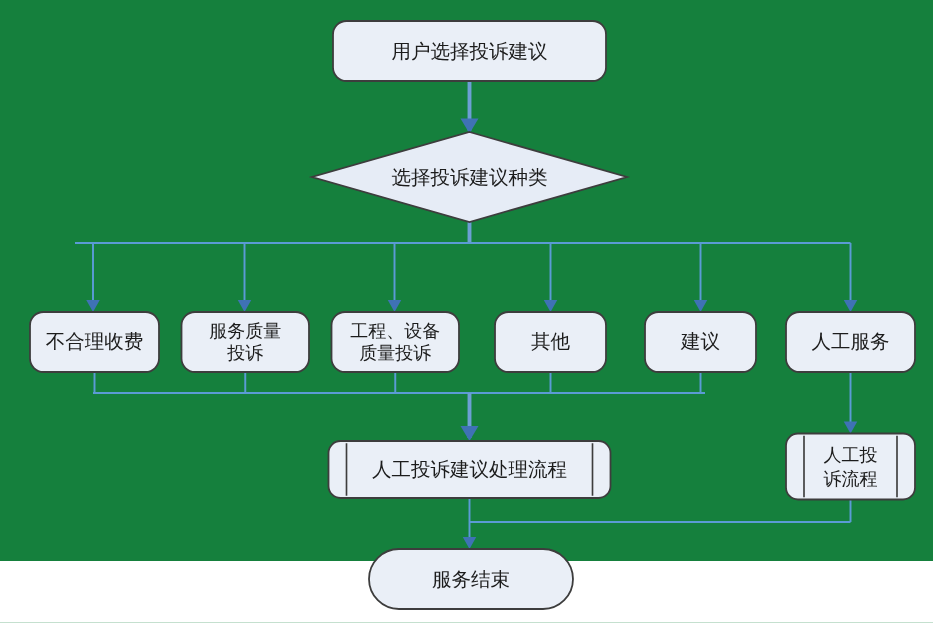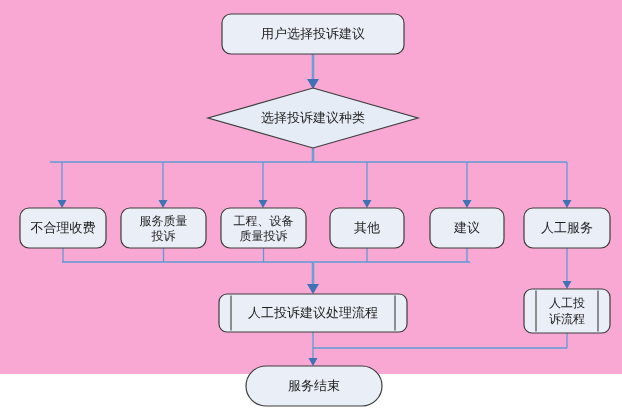--- a/index.html
+++ b/index.html
@@ -11,21 +11,21 @@
   body {
     width: 622px;
     height: 415px;
     font-family: "Liberation Sans", "DejaVu Sans", sans-serif;
     overflow: hidden;
   }
   #flow-root {
     position: relative;
     width: 622px;
     height: 374px;
-    background: #f9a8d4;
+    background: #15803d;
   }
   svg#flow-canvas {
     position: absolute;
     top: 0;
     left: 0;
     width: 622px;
     height: 415px;
     display: block;
   }
   .node-shape {

